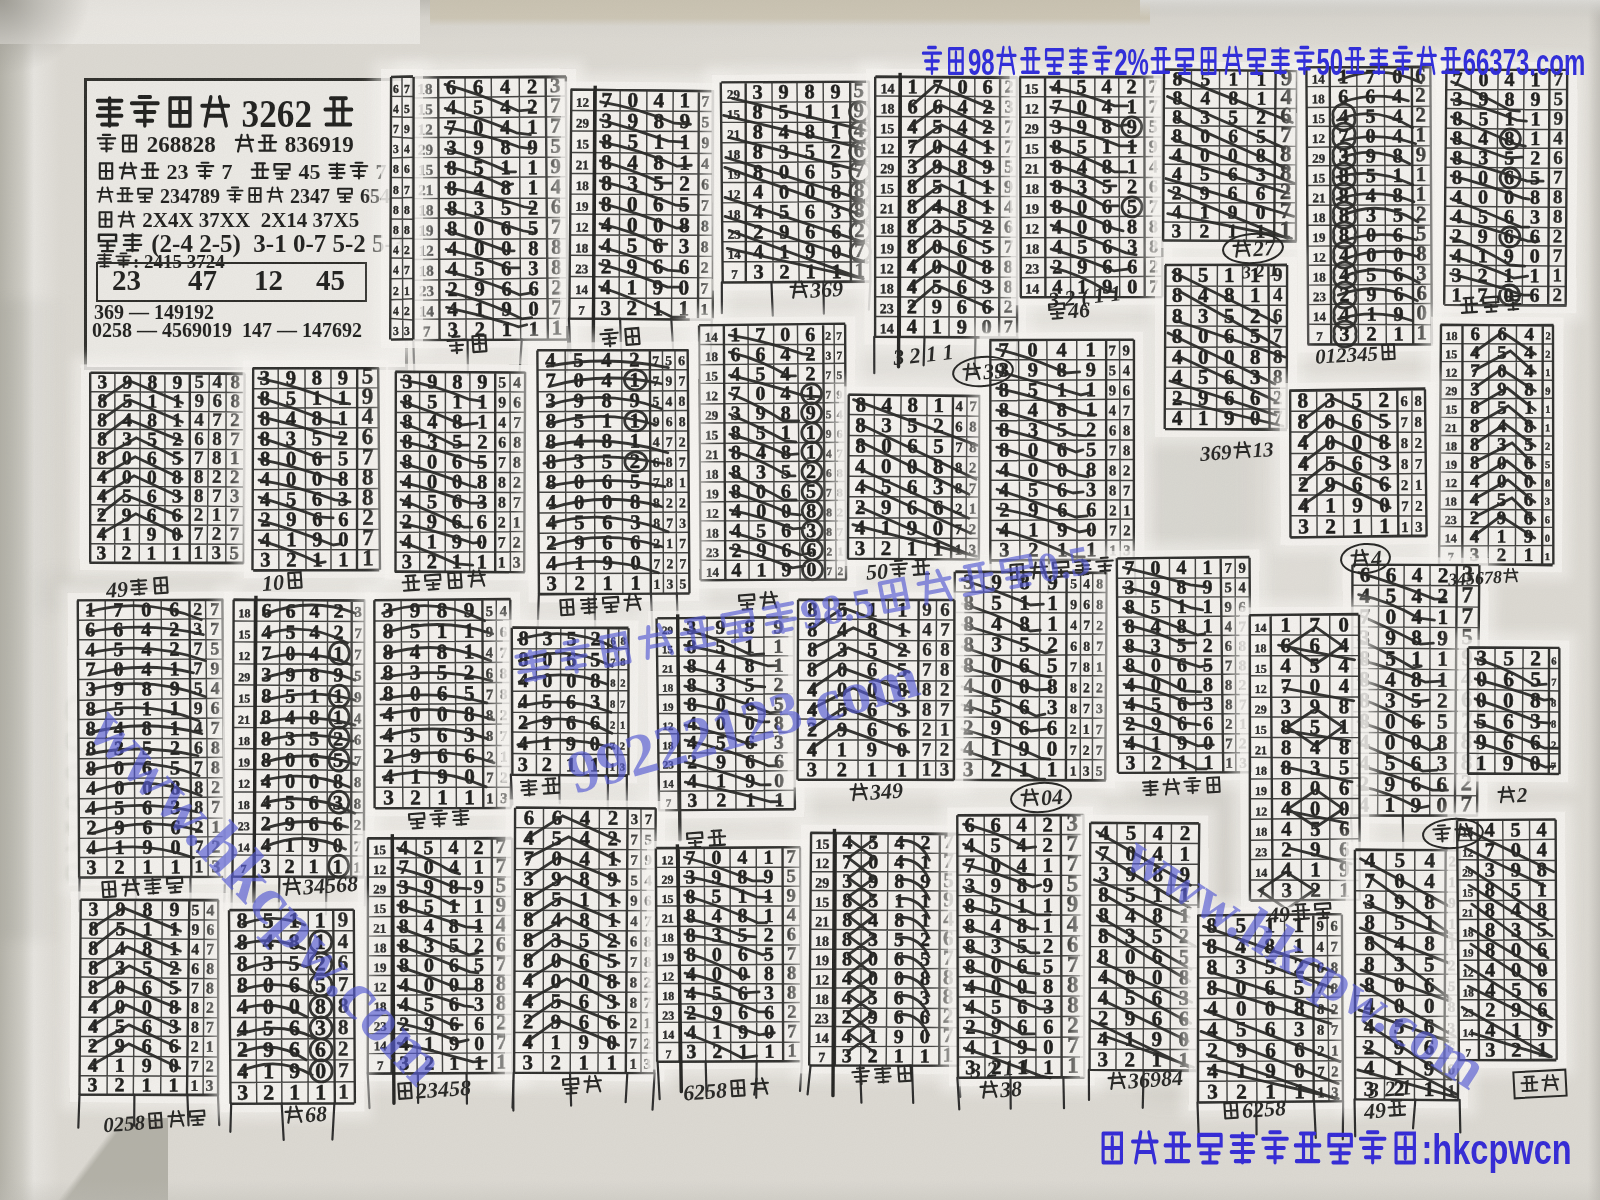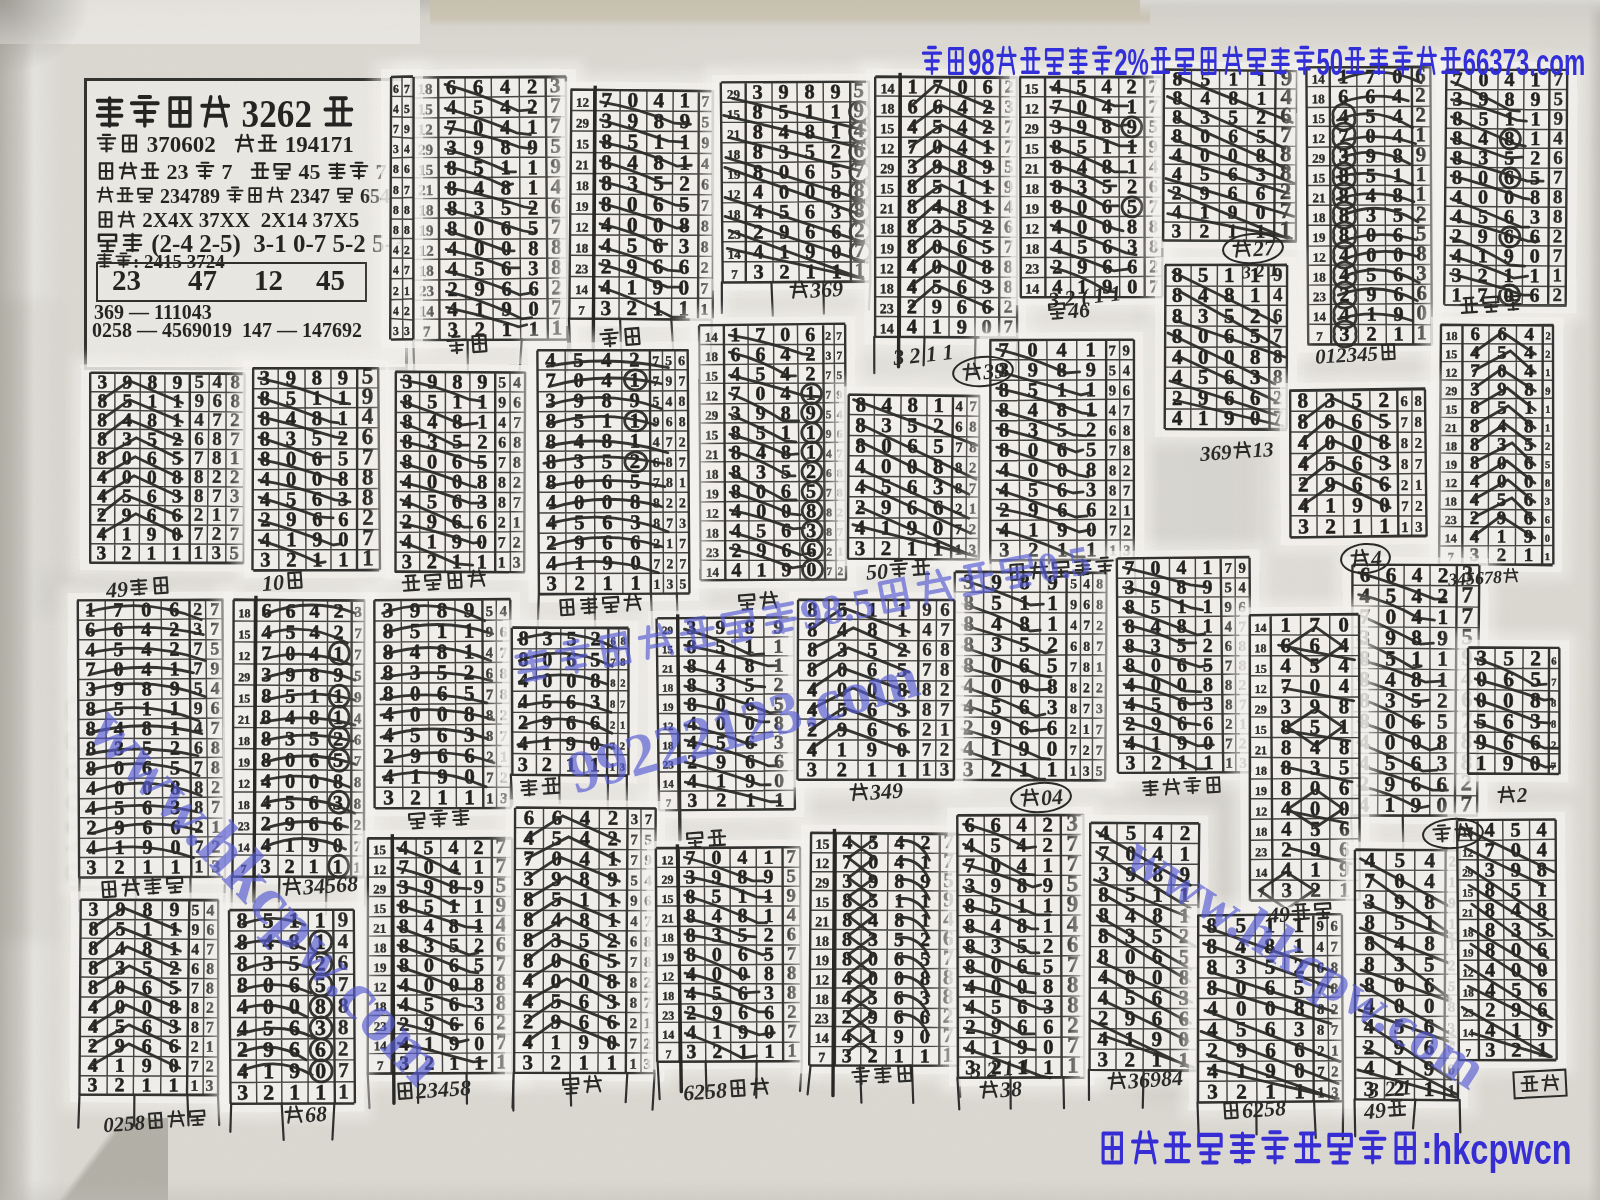--- a/index.html
+++ b/index.html
@@ -45,25 +45,25 @@
       <use href="#g3"></use>
     </svg><svg class="cj" viewBox="0 0 32 32">
       <use href="#g4"></use>
     </svg> <b>3262</b> <svg class="cj" viewBox="0 0 32 32">
       <use href="#g5"></use>
     </svg></div>
 <div class="hl" style="left:95px;top:132px;font-size:23px;letter-spacing:0px"><svg class="cj" viewBox="0 0 32 32">
       <use href="#g2"></use>
     </svg><svg class="cj" viewBox="0 0 32 32">
       <use href="#g3"></use>
-    </svg> <b>370602</b> &nbsp;&nbsp;<svg class="cj" viewBox="0 0 32 32">
-      <use href="#g4"></use>
-    </svg><svg class="cj" viewBox="0 0 32 32">
-      <use href="#g5"></use>
-    </svg> <b>194171</b></div>
+    </svg> <b>268828</b> &nbsp;&nbsp;<svg class="cj" viewBox="0 0 32 32">
+      <use href="#g4"></use>
+    </svg><svg class="cj" viewBox="0 0 32 32">
+      <use href="#g5"></use>
+    </svg> <b>836919</b></div>
 <div class="hl" style="left:95px;top:159px;font-size:22px;letter-spacing:0px"><svg class="cj" viewBox="0 0 32 32">
       <use href="#g3"></use>
     </svg><svg class="cj" viewBox="0 0 32 32">
       <use href="#g4"></use>
     </svg><svg class="cj" viewBox="0 0 32 32">
       <use href="#g5"></use>
     </svg> 23 <svg class="cj" viewBox="0 0 32 32">
       <use href="#g2"></use>
     </svg> 7 &nbsp;&nbsp;<svg class="cj" viewBox="0 0 32 32">
       <use href="#g5"></use>
@@ -102,21 +102,21 @@
 <div class="hl" style="left:95px;top:251px;font-size:19px;letter-spacing:0px"><svg class="cj" viewBox="0 0 32 32">
       <use href="#g1"></use>
     </svg><svg class="cj" viewBox="0 0 32 32">
       <use href="#g2"></use>
     </svg>: 2415 3724</div>
 <div style="position:absolute;left:96px;top:262px;width:267px;height:36px;border:2.5px solid #23231f"></div>
 <div class="hl" style="left:112px;top:264px;font-size:29px;letter-spacing:0">23</div>
 <div class="hl" style="left:188px;top:264px;font-size:29px;letter-spacing:0">47</div>
 <div class="hl" style="left:254px;top:264px;font-size:29px;letter-spacing:0">12</div>
 <div class="hl" style="left:316px;top:264px;font-size:29px;letter-spacing:0">45</div>
-<div class="hl" style="left:94px;top:301px;font-size:20px;letter-spacing:0px">369 — 111043</div>
+<div class="hl" style="left:94px;top:301px;font-size:20px;letter-spacing:0px">369 — 149192</div>
 <div class="hl" style="left:92px;top:319px;font-size:20px;letter-spacing:0px">0258 — 4569019&nbsp;&nbsp;147 — 147692</div>
 <div style="position:absolute;left:403px;top:69px;width:174px;height:278.59999999999997px;background:rgba(250,248,244,0.85);box-shadow:0 0 12px 8px rgba(250,248,244,0.55);transform:rotate(-0.4deg)"></div>
 <svg style="position:absolute;left:409px;top:73px;transform:rotate(-0.4deg)" width="162" height="308.59999999999997" viewBox="-4 -4 162 308.59999999999997" font-family="Liberation Serif,serif">
     <path d="M0 -0.3 L154 -0.6 M0 20.4 L154 19.5 M0 40.5 L154 40.2 M0 59.9 L154 60.6 M0 80.1 L154 80.7 M0 100.3 L154 100.3 M0 121.1 L154 121.7 M0 140.8 L154 141.0 M0 161.8 L154 162.3 M0 181.9 L154 181.6 M0 202.8 L154 201.3 M0 222.8 L154 221.9 M0 241.8 L154 241.8 M0 262.3 L154 263.1 M53.1 0 L52.3 262.59999999999997 M79.3 0 L79.5 262.59999999999997 M107.3 0 L106.9 262.59999999999997" stroke="#393937" stroke-width="1.45" fill="none"></path>
     <path d="M-0.5 0 L0.1 262.59999999999997 M26.2 0 L25.8 262.59999999999997 M133.7 0 L134.1 262.59999999999997 M153.9 0 L153.7 262.59999999999997 M0 0 L154 0.6 M0 262.6 L154 263.0" stroke="#262624" stroke-width="2.4" fill="none"></path>
     <path d="M-0.5 262.59999999999997 L0.3 295.3 M53.8 262.59999999999997 L53.9 297.7 M108.0 262.59999999999997 L105.5 296.4 M154.5 262.59999999999997 L152.6 295.7" stroke="#222" stroke-width="2.2" fill="none" stroke-linecap="round"></path>
     <text x="13" y="16.6" font-size="15" text-anchor="middle" font-weight="bold" fill="#1c1c1c" stroke="#1c1c1c" stroke-width="0.4">18</text>
     <text font-size="20.6" font-weight="bold" fill="#121210" stroke="#121210" stroke-width="0.55"><tspan x="34 61 88 115" y="16.6">6642</tspan></text>
     <text font-size="21.0" font-weight="bold" fill="#1c1c1a" stroke="#1c1c1a" stroke-width="0.4"><tspan x="138" y="15.6">3</tspan></text>
     <text x="13" y="36.8" font-size="15" text-anchor="middle" font-weight="bold" fill="#1c1c1c" stroke="#1c1c1c" stroke-width="0.4">15</text>

